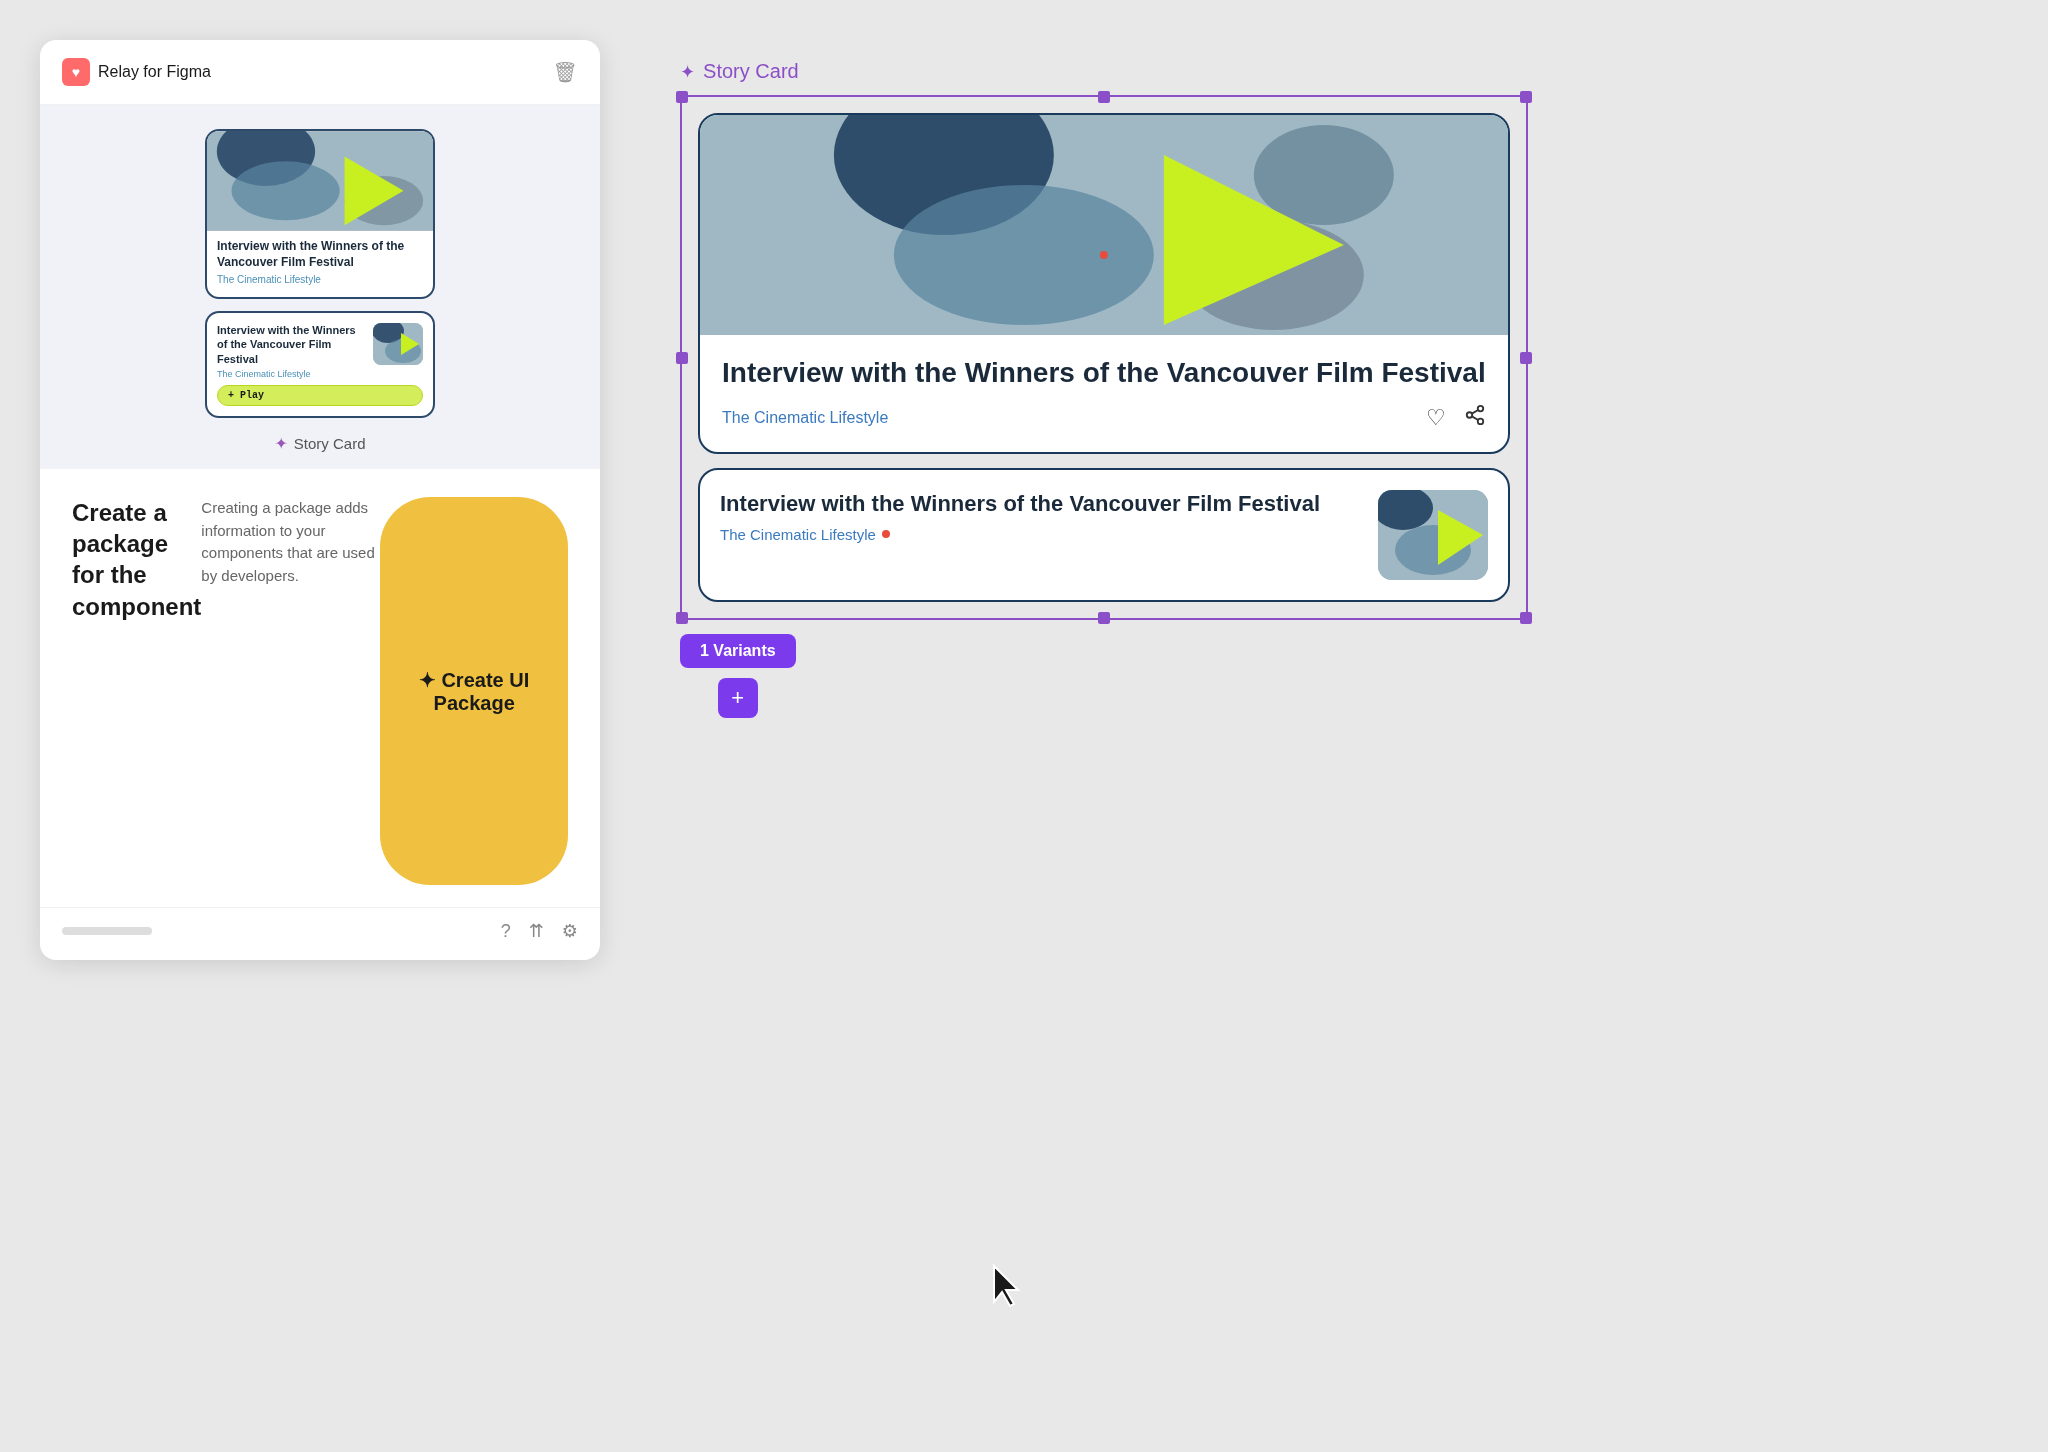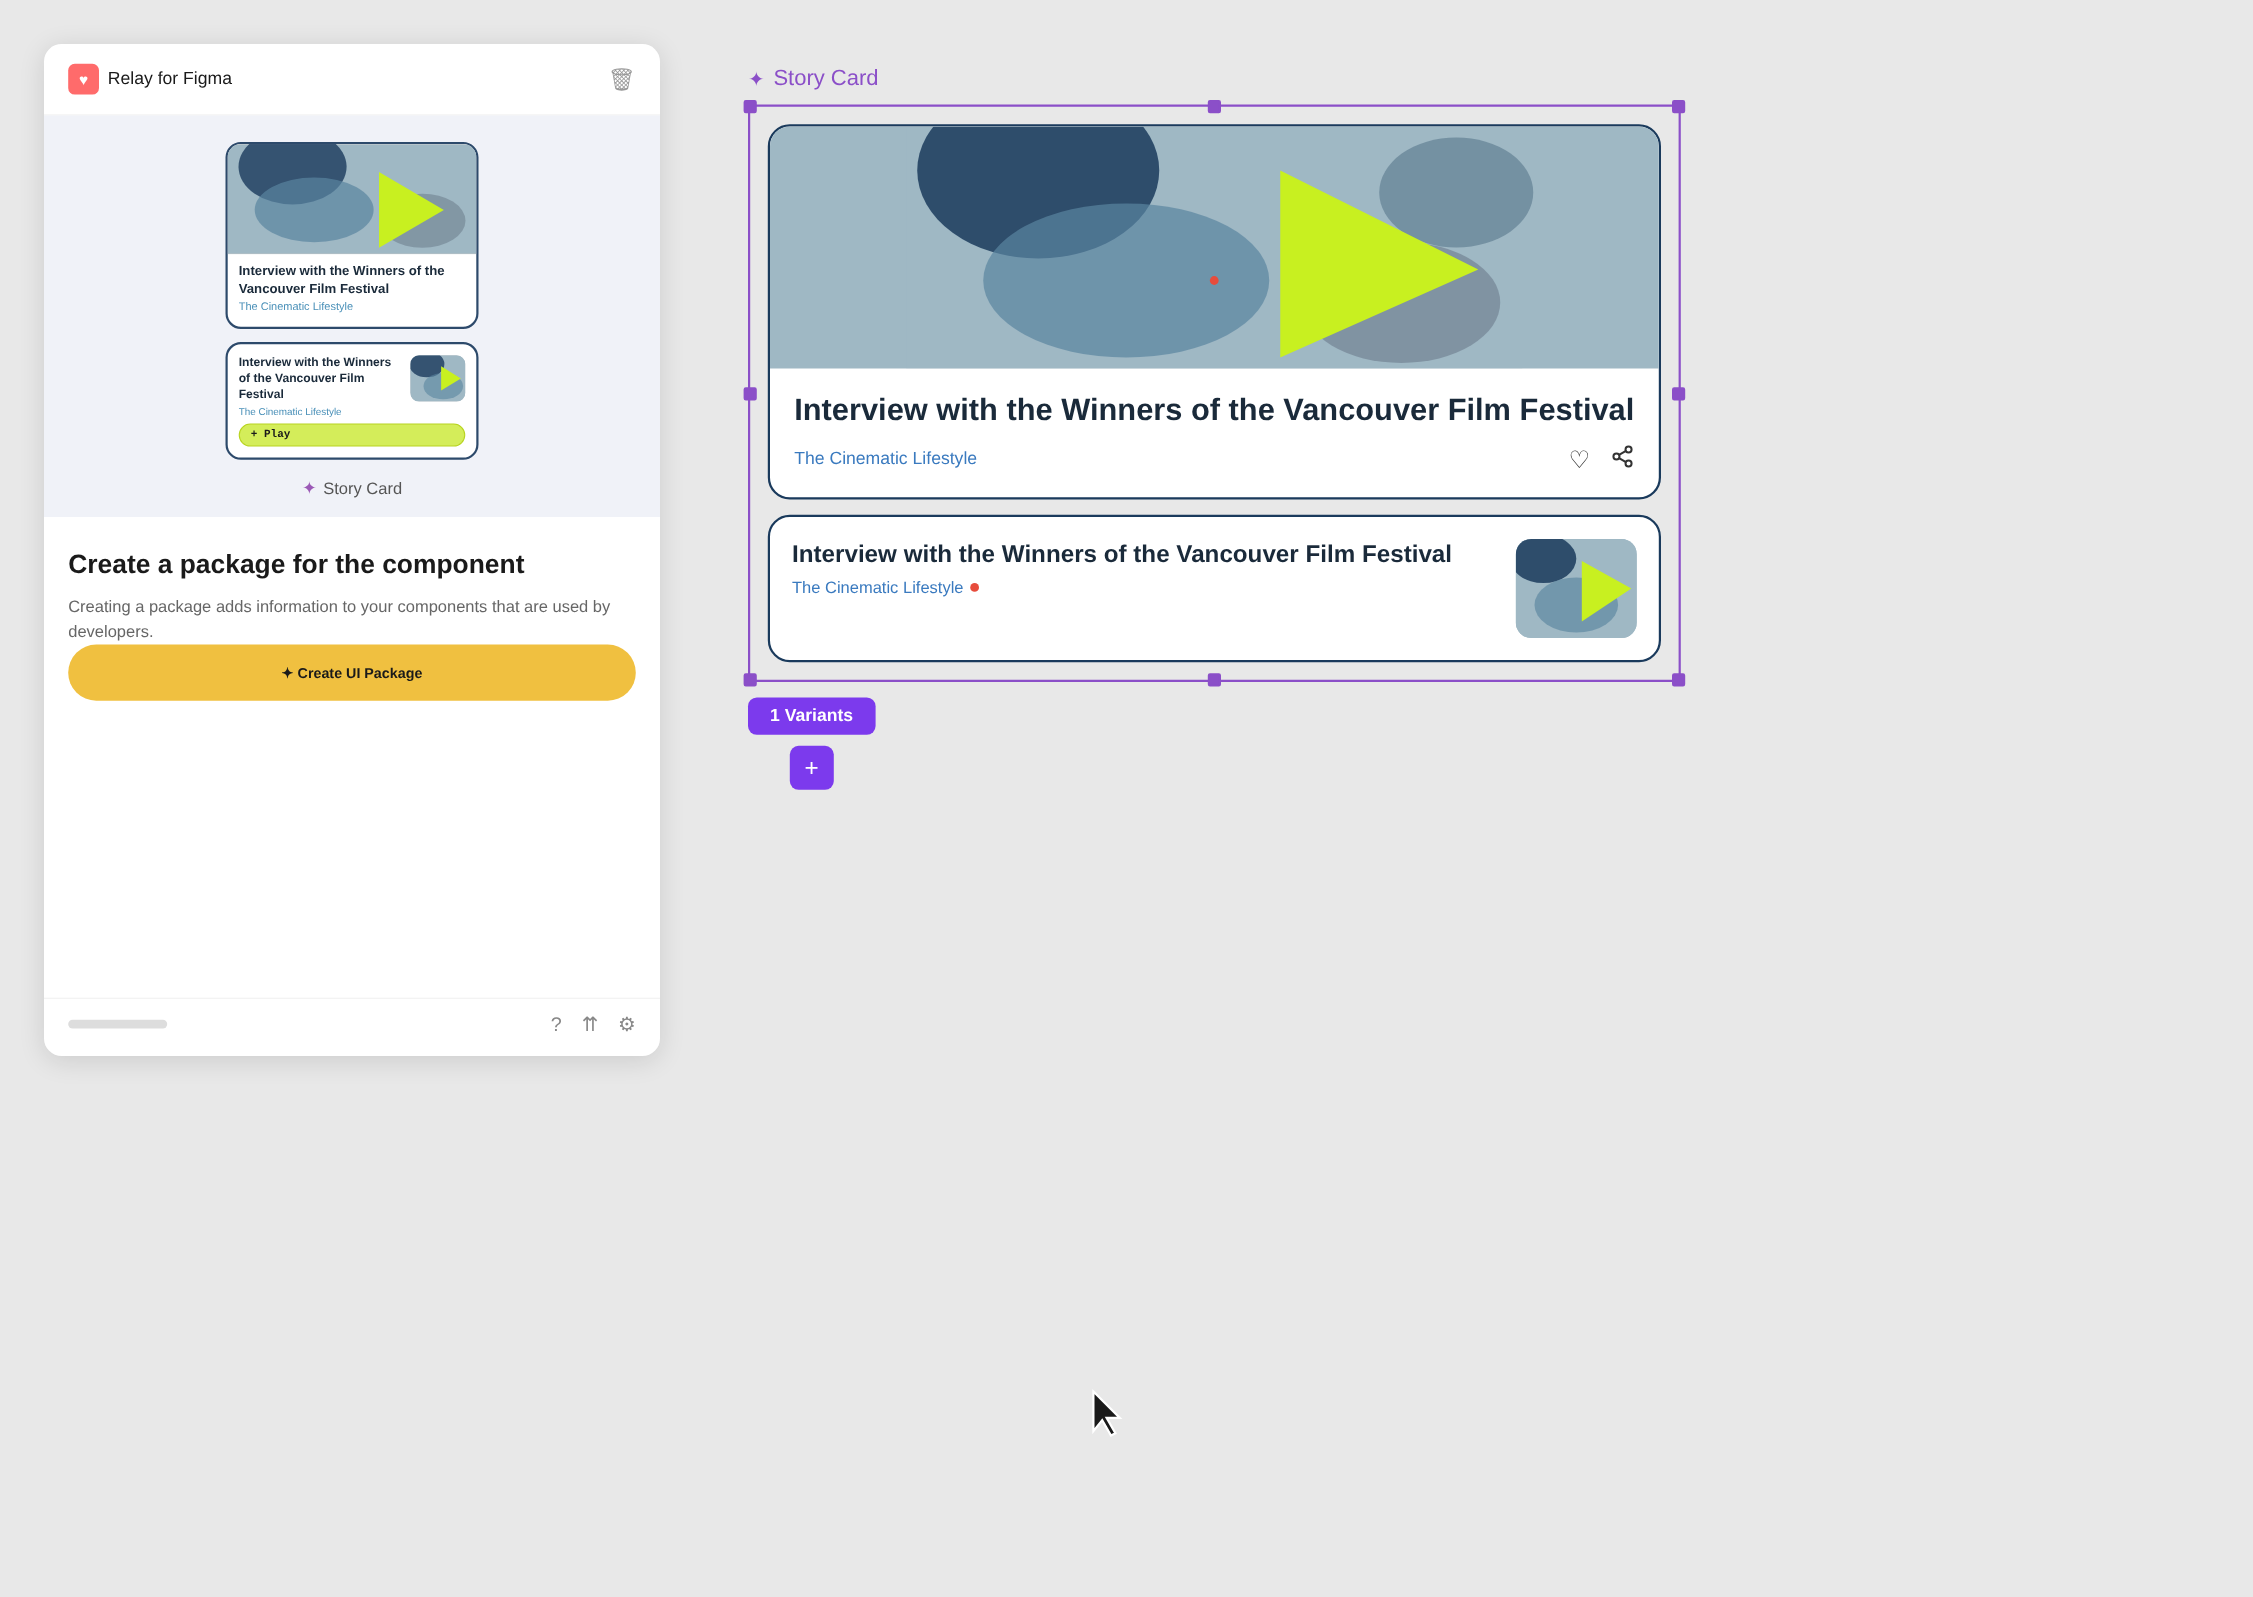--- a/index.html
+++ b/index.html
@@ -161,43 +161,43 @@
       font-size: 15px;
       color: #555;
       margin-top: 4px;
     }
     .component-label .diamond-icon {
       color: #9b59b6;
       font-size: 16px;
     }
 
     .left-content {
-      padding: 28px 22px 22px;
+      padding: 28px 32px 22px;
       flex: 1;
       display: flex;
-      flex-direction: column;
+      flex-direction: row;
     }
     .create-heading {
       font-size: 24px;
       font-weight: 700;
       color: #1a1a1a;
       line-height: 1.3;
       margin-bottom: 12px;
     }
     .create-desc {
       font-size: 15px;
       color: #666;
       line-height: 1.5;
     }
     .create-btn {
       background: #f0c040;
       border: none;
       border-radius: 50px;
       padding: 18px 24px;
-      font-size: 13px;
+      font-size: 20px;
       font-weight: 600;
       color: #1a1a1a;
       cursor: pointer;
       display: flex;
       align-items: center;
       justify-content: center;
       gap: 10px;
       width: 100%;
     }
 

